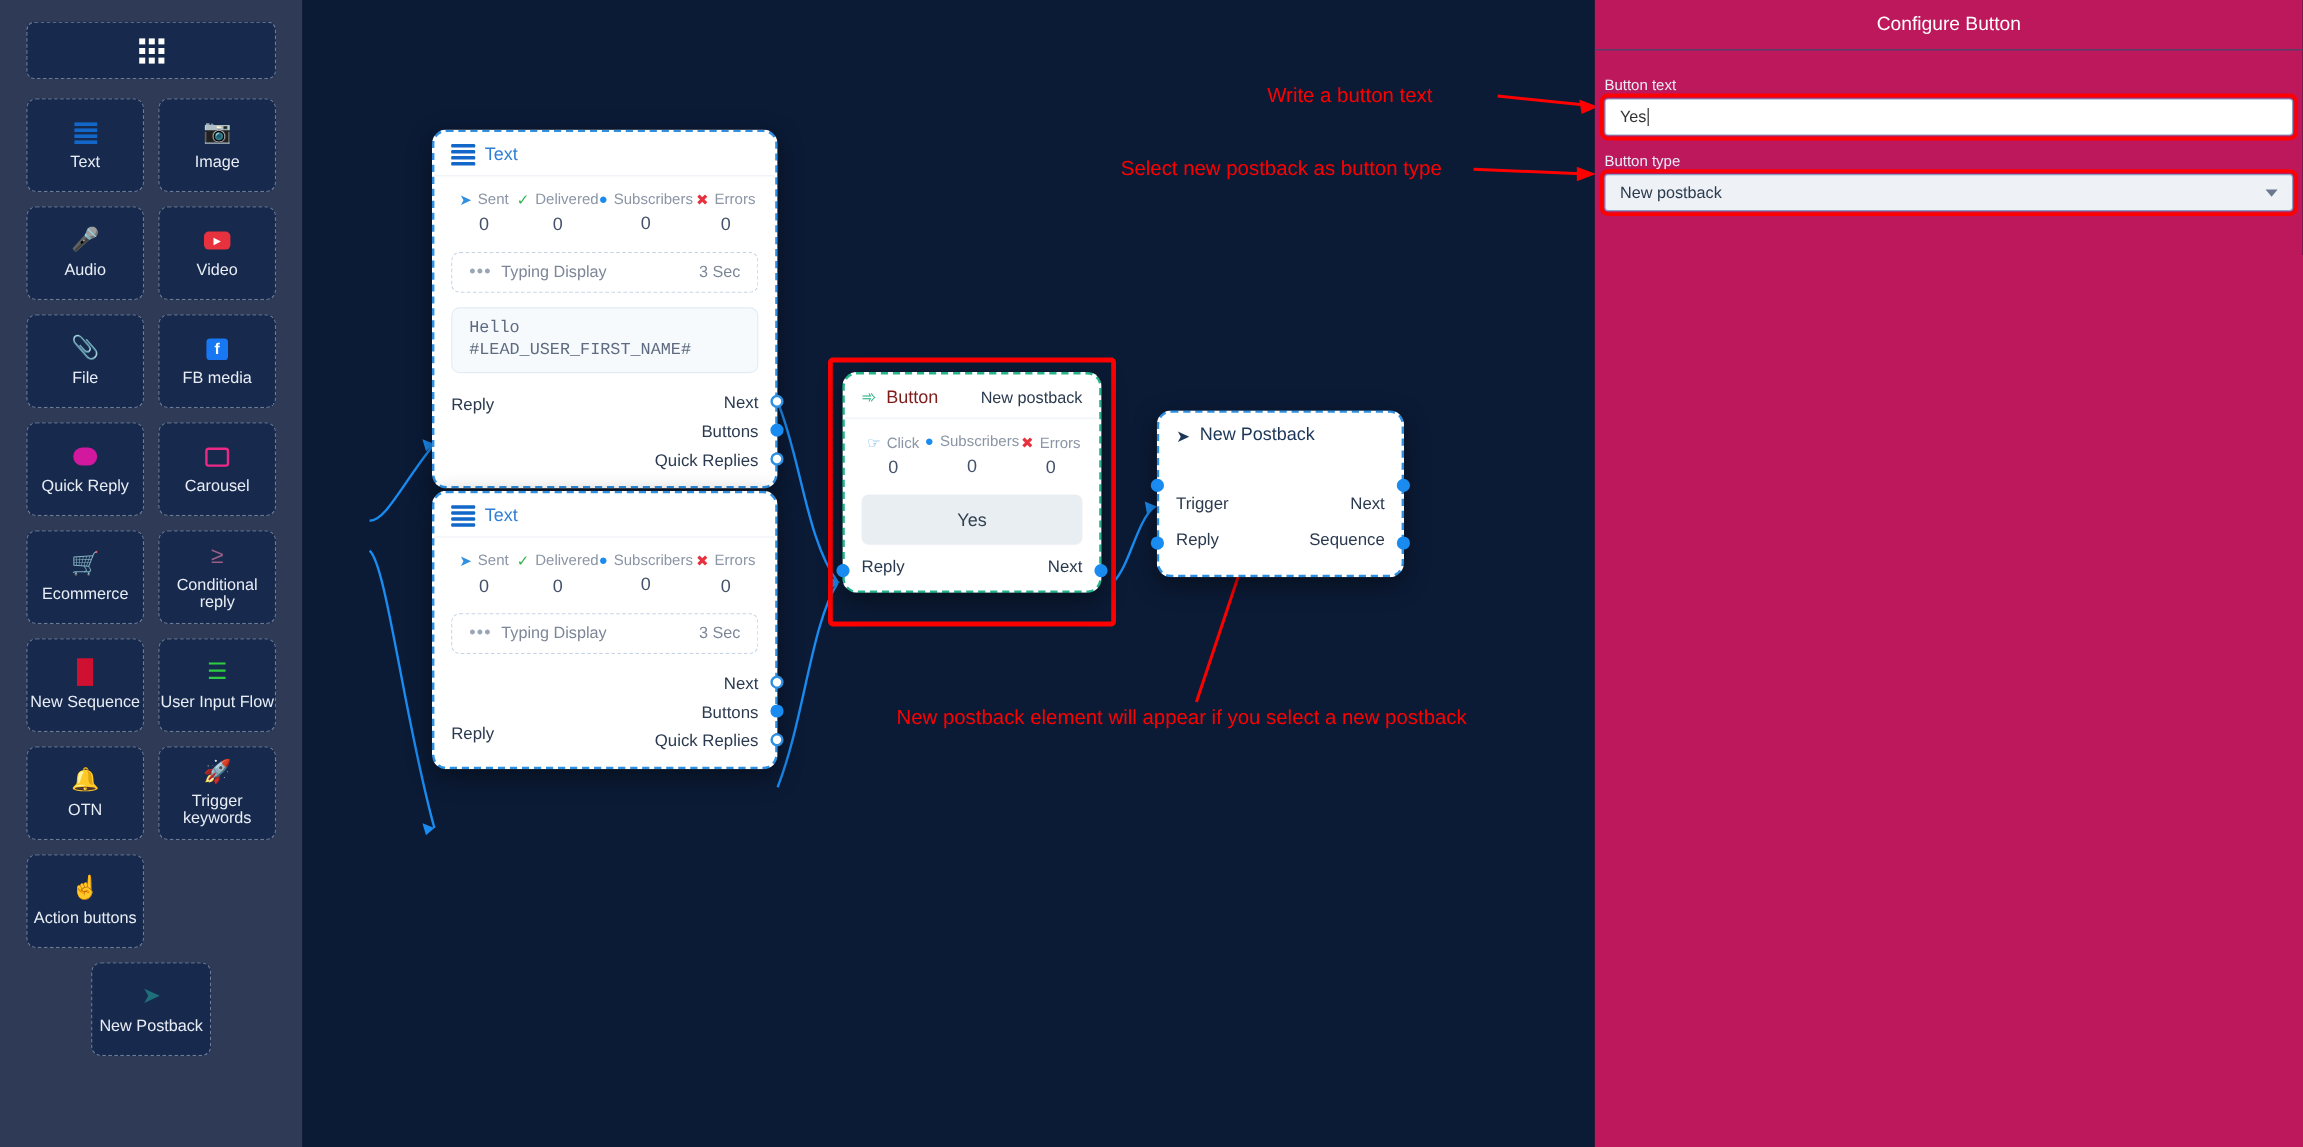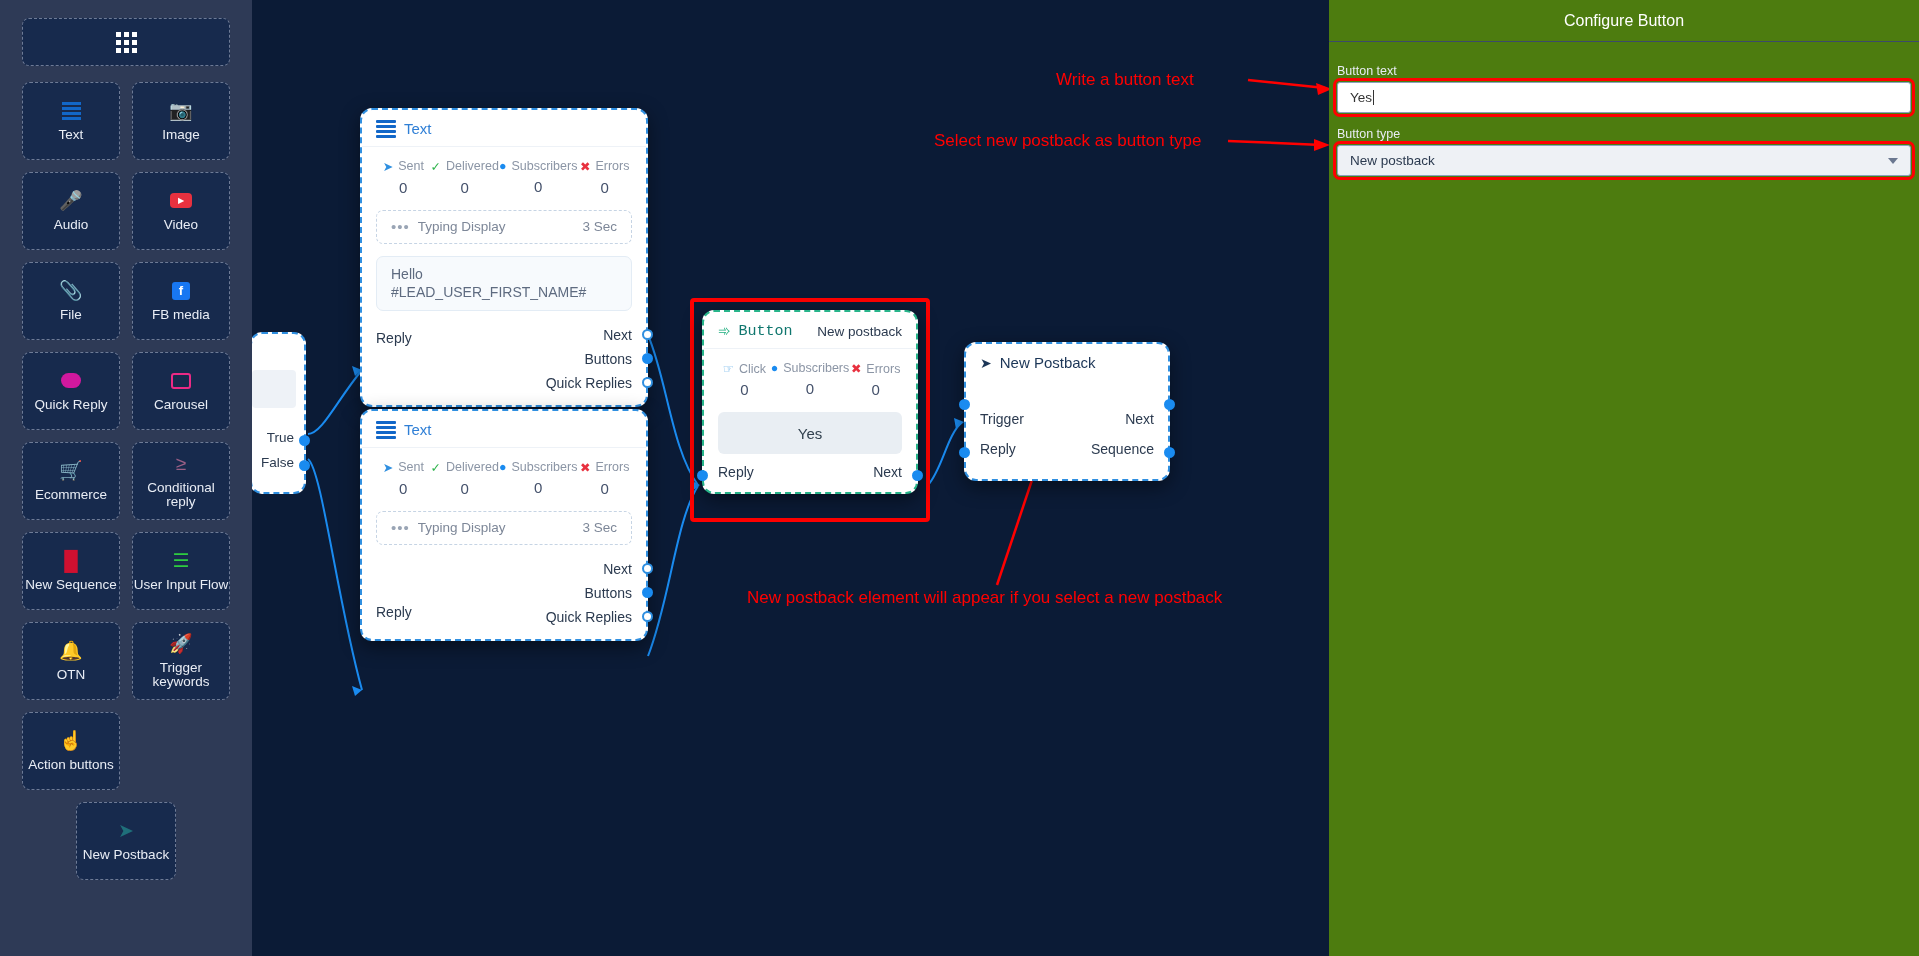--- a/index.html
+++ b/index.html
@@ -68,21 +68,21 @@
   }
   .node-green { border-color: #27b48a; }
 
   .node-head {
     display: flex; align-items: center; justify-content: space-between;
     padding: 10px 14px 8px 14px;
     border-bottom: 1px solid #eef2f7;
   }
   .node-title { display:flex; align-items:center; gap: 8px; font-size: 15px; }
   .node-title .t-text { color: #2f7fd6; }
-  .node-title .t-green { color: #0f766e; font-family: Liberation Mono, monospace; }
+  .node-title .t-green { color: #7f1d1d; }
   .node-title .t-dark { color: #1c3657; }
   .head-right { color:#2b3a4f; font-size: 13.5px; }
 
   .stats { display:flex; padding: 12px 14px 4px 14px; }
   .stat { flex:1; text-align:center; }
   .stat .s-lbl { display:flex; align-items:center; justify-content:center; gap:5px; color:#8b95a5; font-size:12.5px; white-space:nowrap; }
   .stat .s-val { color:#44516b; font-size:15px; margin-top:5px; }
 
   .typing {
     margin: 10px 14px 0 14px;
@@ -90,21 +90,21 @@
     height: 34px; display:flex; align-items:center; justify-content:space-between;
     padding: 0 14px; color:#7d8798; font-size:13.5px;
   }
   .typing .left { display:flex; align-items:center; gap:8px; }
   .ellipsis { letter-spacing: 1px; color:#9aa5b5; font-size: 15px; line-height: 0.4; }
 
   .msgbox {
     margin: 12px 14px 0 14px;
     background:#f7fafd; border:1px solid #e3ecf5; border-radius:7px;
     min-height: 34px; padding: 8px 14px;
-    color:#5e6b80; font-size:14px; line-height:1.35; white-space: pre-line;
+    color:#5e6b80; font-size:14px; line-height:1.35; white-space: pre-line; font-family: Liberation Mono, monospace;
   }
 
   .ports { padding: 12px 14px 10px 14px; }
   .port-row { display:flex; align-items:center; justify-content:flex-end; height: 24px; position:relative; }
   .port-lbl { color:#2b3a4f; font-size:14px; }
   .dot {
     position:absolute; width: 11px; height: 11px; border-radius:50%;
     border: 2px solid #2f8fe0; background:#fff;
   }
   .dot.filled { background:#1a8bf0; border-color:#1a8bf0; }
@@ -127,21 +127,21 @@
     position:absolute; background:#fff; border-radius: 12px;
     border: 2px dashed #2f8fe0;
   }
 
   
   .anno { position:absolute; color:#ff0000; font-size:17px; white-space:nowrap; }
 
   
   #panel {
     position:absolute; right:0; top:0; width: 590px; height: 956px;
-    background:#4d7c0f;
+    background:#be185d;
   }
   #panel-head {
     height: 42px; display:flex; align-items:center; justify-content:center;
     color:#ffffff; font-size:16px; border-bottom: 1px solid #3c4a6b;
   }
   .field-label { color:#e8ecf4; font-size:12.5px; margin-bottom: 4px; }
   .panel-body { padding: 22px 0 0 0; }
   .field-wrap { padding: 0 8px; margin-bottom: 14px; }
   .text-input {
     width: 100%; height: 31px;
@@ -287,27 +287,20 @@
 
       <path d="M 396 656 C 418 600, 424 520, 446 486" stroke="#1a8bf0" stroke-width="2" fill="none"></path>
 
       <path d="M 676 485 C 690 470, 695 435, 710 422" stroke="#1a8bf0" stroke-width="2" fill="none"></path>
       <polygon points="712,422 702,418 704,429" fill="#1a8bf0"></polygon>
 
       <path d="M 745 585 L 784 468" stroke="#ff0000" stroke-width="2.5" fill="none"></path>
       <polygon points="786,462 779,478 791,474" fill="#ff0000"></polygon>
     </svg>
 
-    <div class="tf-node" style="left:-2px; top:332px; width:56px; height:162px;">
-      <div style="position:absolute; right:10px; top:96px; font-size:13.5px; color:#2b3a4f;">True</div>
-      <div style="position:absolute; right:10px; top:121px; font-size:13.5px; color:#2b3a4f;">False</div>
-      <span class="dot filled" style="right:-6px; top:101px;"></span>
-      <span class="dot filled" style="right:-6px; top:126px;"></span>
-      <div style="position:absolute; left:0; top:36px; width:44px; height:38px; background:#eef2f7; border-radius:4px;"></div>
-    </div>
 
     <div class="node" id="text-node-1" style="left:108px; top:108px; width:288px;">
       <div class="node-head">
         <div class="node-title">
           <span class="ic-lines">
             <span style="background:#1267c8"></span>
               <span style="background:#1267c8"></span>
             <span style="background:#1267c8"></span>
               <span style="background:#1267c8;margin-bottom:0"></span>
           </span>

